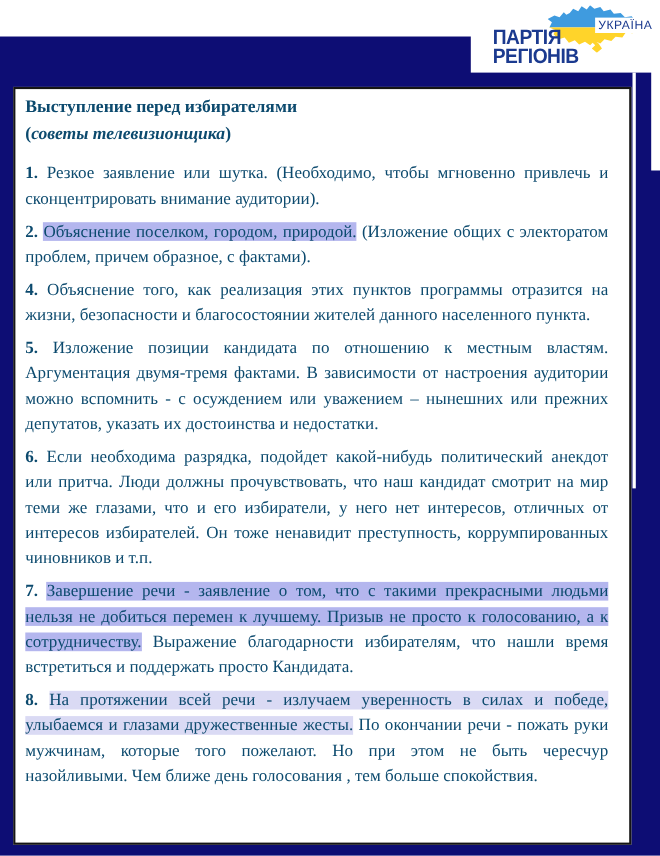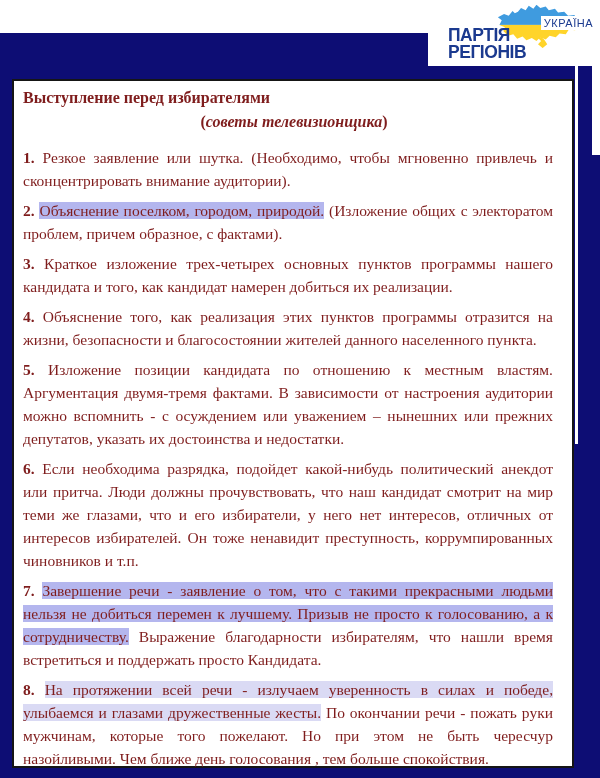--- a/index.html
+++ b/index.html
@@ -19,23 +19,23 @@
       font-family:"Liberation Sans", sans-serif;font-weight:normal;font-size:11px;
       color:var(--logo-blue);letter-spacing:0.5px;line-height:14px;}
   .party-name{position:absolute;left:20px;top:26px;
       font-family:"Liberation Sans", sans-serif;font-weight:bold;font-size:19px;
       line-height:17px;color:var(--logo-blue);letter-spacing:-0.5px;
       transform:scaleX(0.92);transform-origin:left top;}
 
   
   .content-box{position:absolute;left:12px;top:79px;width:562px;height:689px;
       box-sizing:border-box;background:#ffffff;border:2px solid #151515;
-      padding:5px 7px 0 9px;color:#7f1d1d;}
+      padding:5px 7px 0 9px;color:#0c4a6e;}
   .doc-title{margin:0;font-size:16px;line-height:24px;font-weight:bold;}
-  .doc-subtitle{margin:0 0 12px 0;font-size:16px;line-height:24px;font-weight:bold;text-align:center;}
+  .doc-subtitle{margin:0 0 12px 0;font-size:16px;line-height:24px;font-weight:bold;}
   .doc-subtitle .inner{font-style:italic;}
   .point{margin:0 12px 7px 0;font-size:15.5px;line-height:23px;text-align:justify;}
   .point .num{font-weight:bold;}
   .hl{background:var(--hl);}
   .hl-light{background:var(--hl-light);}
 </style>
 </head>
 <body>
 
 <div class="navy-bg"></div>
@@ -65,20 +65,19 @@
     <div>РЕГІОНІВ</div>
   </div>
 </div>
 
 <div class="content-box">
   <h1 class="doc-title">Выступление перед избирателями</h1>
   <div class="doc-subtitle"><span>(</span><span class="inner">советы телевизионщика</span><span>)</span></div>
   <div id="points">
       <p class="point"><span class="num">1.</span> <span>Резкое заявление или шутка. (Необходимо, чтобы мгновенно привлечь и сконцентрировать внимание аудитории).</span></p>
       <p class="point"><span class="num">2.</span> <span class="hl">Объяснение поселком, городом, природой.</span><span> (Изложение общих с электоратом проблем, причем образное, с фактами).</span></p>
-      <p class="point"><span class="num">3.</span> <span>Краткое изложение трех-четырех основных пунктов программы нашего кандидата и того, как кандидат намерен добиться их реализации.</span></p>
       <p class="point"><span class="num">4.</span> <span>Объяснение того, как реализация этих пунктов программы отразится на жизни, безопасности и благосостоянии жителей данного населенного пункта.</span></p>
       <p class="point"><span class="num">5.</span> <span>Изложение позиции кандидата по отношению к местным властям. Аргументация двумя-тремя фактами. В зависимости от настроения аудитории можно вспомнить - с осуждением или уважением – нынешних или прежних депутатов, указать их достоинства и недостатки.</span></p>
       <p class="point"><span class="num">6.</span> <span>Если необходима разрядка, подойдет какой-нибудь политический анекдот или притча. Люди должны прочувствовать, что наш кандидат смотрит на мир теми же глазами, что и его избиратели, у него нет интересов, отличных от интересов избирателей. Он тоже ненавидит преступность, коррумпированных чиновников и т.п.</span></p>
       <p class="point"><span class="num">7.</span> <span class="hl">Завершение речи - заявление о том, что с такими прекрасными людьми нельзя не добиться перемен к лучшему. Призыв не просто к голосованию, а к сотрудничеству.</span><span> Выражение благодарности избирателям, что нашли время встретиться и поддержать просто Кандидата.</span></p>
       <p class="point"><span class="num">8.</span> <span class="hl hl-light">На протяжении всей речи - излучаем уверенность в силах и победе, улыбаемся и глазами дружественные жесты.</span><span> По окончании речи - пожать руки мужчинам, которые того пожелают. Но при этом не быть чересчур назойливыми. Чем ближе день голосования , тем больше спокойствия.</span></p>
     </div>
 </div>
 
 </body></html>

